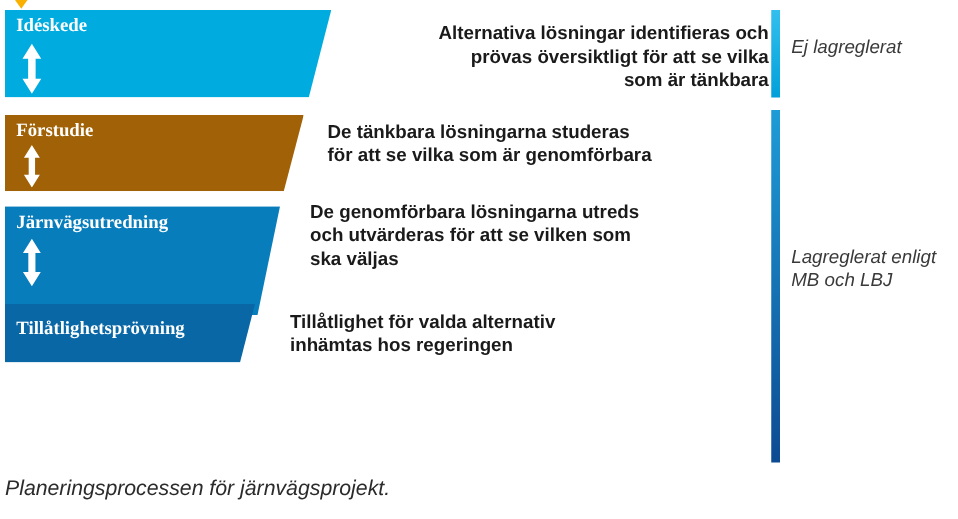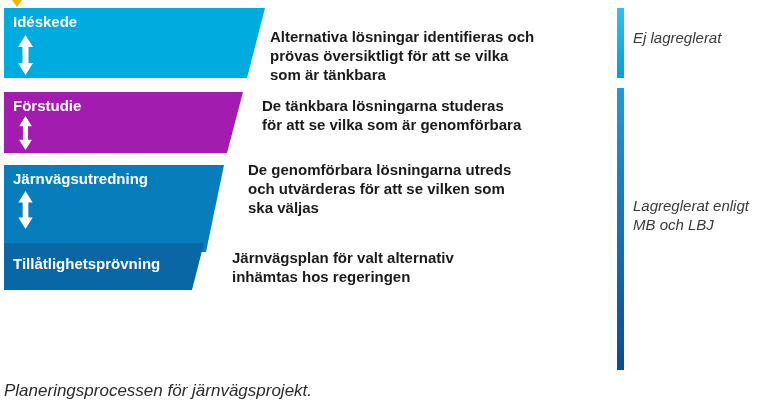--- a/index.html
+++ b/index.html
@@ -9,20 +9,21 @@
     font-family: "Liberation Sans", sans-serif;
     position: relative;
     overflow: hidden;
   }
   .canvas { position: absolute; inset: 0; }
 
   
   .stage {
     position: absolute;
     clip-path: polygon(0 0, 100% 0, calc(100% - var(--slant)) 100%, 0 100%);
+    font-family: Liberation Serif, serif;
   }
   .stage-label {
     position: absolute;
     left: 9px; top: 5px;
     color: #ffffff;
     font-size: 15px;
     font-weight: bold;
     white-space: nowrap;
   }
   .updown-arrow {
@@ -92,48 +93,48 @@
 
   <div class="start-tip"></div>
 
   <div class="stage" style="left: 4px; top: 8px; width: 261px; height: 70px; --slant: 18px; background-color: rgb(0, 172, 223);">
     <span class="stage-label">Idéskede</span>
     <svg class="updown-arrow" style="top:27px;" width="17" height="40" viewBox="0 0 17 40">
       <path d="M8.5 0 L16 12 H11.5 V28 H16 L8.5 40 L1 28 H5.5 V12 H1 Z" fill="#ffffff"></path>
     </svg>
   </div>
 
-  <div class="stage" style="left: 4px; top: 92px; width: 239px; height: 61px; --slant: 16px; background-color: #a21caf;">
+  <div class="stage" style="left: 4px; top: 92px; width: 239px; height: 61px; --slant: 16px; background-color: #a16207;">
     <span class="stage-label">Förstudie</span>
     <svg class="updown-arrow" style="top:24px;" width="17" height="34" viewBox="0 0 17 40">
       <path d="M8.5 0 L16 12 H11.5 V28 H16 L8.5 40 L1 28 H5.5 V12 H1 Z" fill="#ffffff"></path>
     </svg>
   </div>
 
   <div class="stage" style="left: 4px; top: 165px; width: 220px; height: 87px; --slant: 18px; background-color: rgb(8, 125, 188);">
     <span class="stage-label">Järnvägsutredning</span>
     <svg class="updown-arrow" style="top:26px;" width="17" height="38" viewBox="0 0 17 40">
       <path d="M8.5 0 L16 12 H11.5 V28 H16 L8.5 40 L1 28 H5.5 V12 H1 Z" fill="#ffffff"></path>
     </svg>
   </div>
 
   <div class="stage" style="left: 4px; top: 243px; width: 200px; height: 47px; --slant: 12px; background-color: rgb(10, 103, 166);">
     <span class="stage-label" style="top:12px;">Tillåtlighetsprövning</span>
   </div>
 
 
-  <div class="desc" style="left:270px; top:27px; width:345px;">Alternativa lösningar identifieras och
+  <div class="desc" style="left:270px; top:17px; width:345px;text-align:right;">Alternativa lösningar identifieras och
 prövas översiktligt för att se vilka
 som är tänkbara</div>
   <div class="desc" style="left:262px; top:96px; width:345px;">De tänkbara lösningarna studeras
 för att se vilka som är genomförbara</div>
   <div class="desc" style="left:248px; top:160px; width:345px;">De genomförbara lösningarna utreds
 och utvärderas för att se vilken som
 ska väljas</div>
-  <div class="desc" style="left:232px; top:248px; width:345px;">Järnvägsplan för valt alternativ
+  <div class="desc" style="left:232px; top:248px; width:345px;">Tillåtlighet för valda alternativ
 inhämtas hos regeringen</div>
 
   <div class="legend-bar bar-not-regulated"></div>
   <div class="legend-bar bar-regulated"></div>
   <div class="legend-text legend-not-regulated">Ej lagreglerat</div>
   <div class="legend-text legend-regulated">Lagreglerat enligt
 MB och LBJ</div>
 
   <div class="caption">Planeringsprocessen för järnvägsprojekt.</div>
 

